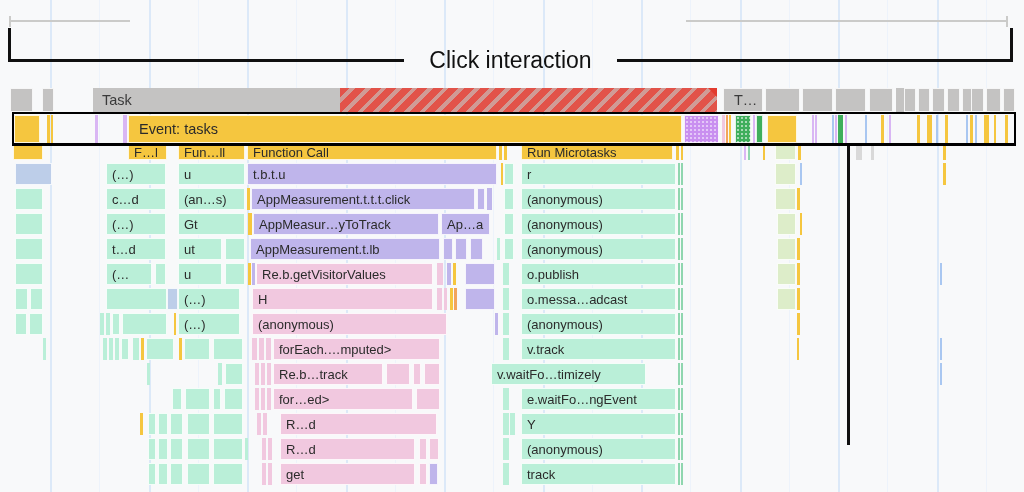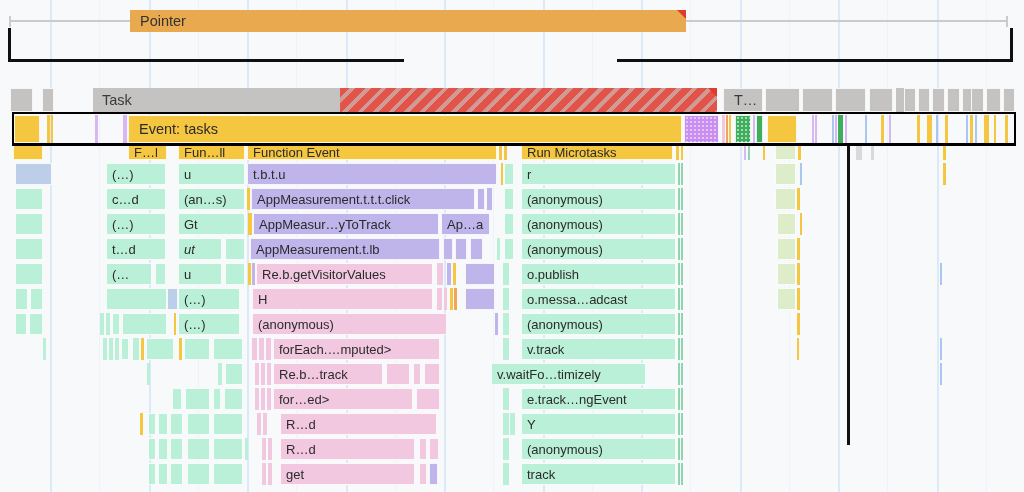--- a/index.html
+++ b/index.html
@@ -66,29 +66,26 @@
     <div class="grid-v grid-main" style="left: 345.5px;"></div>
     <div class="grid-v grid-main" style="left: 247px;"></div>
     <div class="grid-v grid-main" style="left: 148.5px;"></div>
     <div class="grid-v grid-main" style="left: 50px;"></div>
 
   <div class="whisker" style="left:9px;top:20px;width:121px;height:2px;"></div>
   <div class="whisker" style="left:9px;top:16px;width:2px;height:11px;"></div>
   <div class="whisker" style="left:686px;top:20px;width:322px;height:2px;"></div>
   <div class="whisker" style="left:1006px;top:16px;width:2px;height:11px;"></div>
 
-  <div id="pointerBar">
-    <span>Pointer</span>
-    <i class="tri"></i>
-  </div>
 
   <div class="bk" style="left:8px;top:28px;width:3px;height:33px;"></div>
   <div class="bk" style="left:8px;top:59px;width:396px;height:3px;"></div>
   <div class="bk" style="left:617px;top:59px;width:396px;height:3px;"></div>
   <div class="bk" style="left:1010px;top:28px;width:3px;height:34px;"></div>
+  <div id="bracketLabel">Click interaction</div>
 
   <div id="taskBar">
     <span>Task</span>
   </div>
   <div id="taskHatch">
     <i class="tri"></i>
   </div>
 
   <div id="bars">
       <div class="bar c-g big" style="left: 10px; top: 88px; width: 23px; height: 24px;"></div>
@@ -136,21 +133,21 @@
       <div class="bar c-y tiny" style="left: 945px; top: 115px; width: 3px; height: 28px;"></div>
       <div class="bar c-b tiny" style="left: 966px; top: 115px; width: 2px; height: 28px;"></div>
       <div class="bar c-y tiny" style="left: 970px; top: 115px; width: 3px; height: 28px;"></div>
       <div class="bar c-b tiny" style="left: 975px; top: 115px; width: 2px; height: 28px;"></div>
       <div class="bar c-y tiny" style="left: 984px; top: 115px; width: 5px; height: 28px;"></div>
       <div class="bar c-y tiny" style="left: 994px; top: 115px; width: 2px; height: 28px;"></div>
       <div class="bar c-y tiny" style="left: 1005px; top: 115px; width: 3px; height: 28px;"></div>
       <div class="bar c-y" style="left: 13px; top: 144px; width: 30px; height: 16px;"></div>
       <div class="bar c-y" style="left: 128px; top: 144px; width: 39px; height: 16px;">F…l</div>
       <div class="bar c-y" style="left: 178px; top: 144px; width: 67px; height: 16px;">Fun…ll</div>
-      <div class="bar c-y" style="left: 247px; top: 144px; width: 250px; height: 16px;">Function Event</div>
+      <div class="bar c-y" style="left: 247px; top: 144px; width: 250px; height: 16px;">Function Call</div>
       <div class="bar c-y tiny" style="left: 499px; top: 144px; width: 3px; height: 16px;"></div>
       <div class="bar c-y tiny" style="left: 504px; top: 144px; width: 3px; height: 16px;"></div>
       <div class="bar c-y" style="left: 521px; top: 144px; width: 152px; height: 16px;">Run Microtasks</div>
       <div class="bar c-y tiny" style="left: 676px; top: 144px; width: 3px; height: 16px;"></div>
       <div class="bar c-y tiny" style="left: 681px; top: 144px; width: 2px; height: 16px;"></div>
       <div class="bar c-v tiny" style="left: 744px; top: 144px; width: 2px; height: 16px;"></div>
       <div class="bar c-gn2 tiny" style="left: 748px; top: 144px; width: 2px; height: 16px;"></div>
       <div class="bar c-y tiny" style="left: 763px; top: 144px; width: 2px; height: 16px;"></div>
       <div class="bar c-lg" style="left: 775px; top: 144px; width: 21px; height: 16px;"></div>
       <div class="bar c-y tiny" style="left: 798px; top: 144px; width: 3px; height: 16px;"></div>
@@ -189,21 +186,21 @@
       <div class="bar c-pu" style="left: 253px; top: 213px; width: 186px; height: 22px;">AppMeasur…yToTrack</div>
       <div class="bar c-pu" style="left: 441px; top: 213px; width: 49px; height: 22px;">Ap…a</div>
       <div class="bar c-t" style="left: 504px; top: 213px; width: 10px; height: 22px;"></div>
       <div class="bar c-t" style="left: 521px; top: 213px; width: 155px; height: 22px;">(anonymous)</div>
       <div class="bar c-gn2 tiny" style="left: 678px; top: 213px; width: 2px; height: 22px;"></div>
       <div class="bar c-gn2 tiny" style="left: 681px; top: 213px; width: 2px; height: 22px;"></div>
       <div class="bar c-lg" style="left: 777px; top: 213px; width: 19px; height: 22px;"></div>
       <div class="bar c-y tiny" style="left: 800px; top: 213px; width: 2px; height: 22px;"></div>
       <div class="bar c-t" style="left: 15px; top: 238px; width: 28px; height: 22px;"></div>
       <div class="bar c-t" style="left: 106px; top: 238px; width: 60px; height: 22px;">t…d</div>
-      <div class="bar c-t" style="left: 178px; top: 238px; width: 44px; height: 22px; font-style: italic;">ut</div>
+      <div class="bar c-t" style="left: 178px; top: 238px; width: 44px; height: 22px;">ut</div>
       <div class="bar c-t" style="left: 225px; top: 238px; width: 20px; height: 22px;"></div>
       <div class="bar c-pu" style="left: 250px; top: 238px; width: 190px; height: 22px;">AppMeasurement.t.lb</div>
       <div class="bar c-pu" style="left: 443px; top: 238px; width: 10px; height: 22px;"></div>
       <div class="bar c-pu" style="left: 455px; top: 238px; width: 12px; height: 22px;"></div>
       <div class="bar c-pu" style="left: 470px; top: 238px; width: 13px; height: 22px;"></div>
       <div class="bar c-t tiny" style="left: 497px; top: 238px; width: 3px; height: 22px;"></div>
       <div class="bar c-t" style="left: 504px; top: 238px; width: 10px; height: 22px;"></div>
       <div class="bar c-t" style="left: 521px; top: 238px; width: 155px; height: 22px;">(anonymous)</div>
       <div class="bar c-gn2 tiny" style="left: 678px; top: 238px; width: 2px; height: 22px;"></div>
       <div class="bar c-gn2 tiny" style="left: 681px; top: 238px; width: 2px; height: 22px;"></div>
@@ -299,21 +296,21 @@
       <div class="bar c-t" style="left: 172px; top: 388px; width: 10px; height: 22px;"></div>
       <div class="bar c-t" style="left: 185px; top: 388px; width: 25px; height: 22px;"></div>
       <div class="bar c-t" style="left: 213px; top: 388px; width: 8px; height: 22px;"></div>
       <div class="bar c-t" style="left: 224px; top: 388px; width: 19px; height: 22px;"></div>
       <div class="bar c-pk tiny" style="left: 255px; top: 388px; width: 4px; height: 22px;"></div>
       <div class="bar c-pk tiny" style="left: 261px; top: 388px; width: 4px; height: 22px;"></div>
       <div class="bar c-pk tiny" style="left: 267px; top: 388px; width: 4px; height: 22px;"></div>
       <div class="bar c-pk" style="left: 273px; top: 388px; width: 140px; height: 22px;">for…ed&gt;</div>
       <div class="bar c-pk" style="left: 416px; top: 388px; width: 24px; height: 22px;"></div>
       <div class="bar c-t tiny" style="left: 503px; top: 388px; width: 6px; height: 22px;"></div>
-      <div class="bar c-t" style="left: 521px; top: 388px; width: 155px; height: 22px;">e.track…ngEvent</div>
+      <div class="bar c-t" style="left: 521px; top: 388px; width: 155px; height: 22px;">e.waitFo…ngEvent</div>
       <div class="bar c-gn2 tiny" style="left: 678px; top: 388px; width: 2px; height: 22px;"></div>
       <div class="bar c-gn2 tiny" style="left: 681px; top: 388px; width: 2px; height: 22px;"></div>
       <div class="bar c-y tiny" style="left: 140px; top: 413px; width: 3px; height: 22px;"></div>
       <div class="bar c-t" style="left: 148px; top: 413px; width: 8px; height: 22px;"></div>
       <div class="bar c-t" style="left: 158px; top: 413px; width: 10px; height: 22px;"></div>
       <div class="bar c-t" style="left: 170px; top: 413px; width: 13px; height: 22px;"></div>
       <div class="bar c-t" style="left: 187px; top: 413px; width: 23px; height: 22px;"></div>
       <div class="bar c-t" style="left: 213px; top: 413px; width: 30px; height: 22px;"></div>
       <div class="bar c-pk tiny" style="left: 257px; top: 413px; width: 4px; height: 22px;"></div>
       <div class="bar c-pk tiny" style="left: 263px; top: 413px; width: 4px; height: 22px;"></div>

